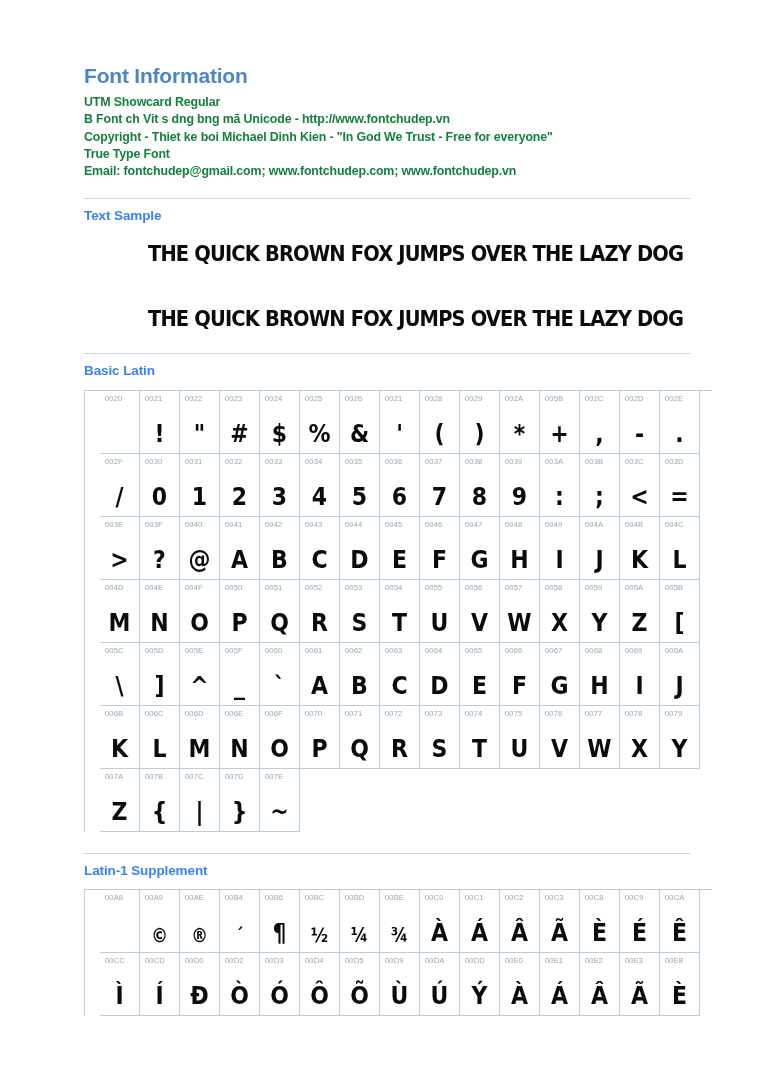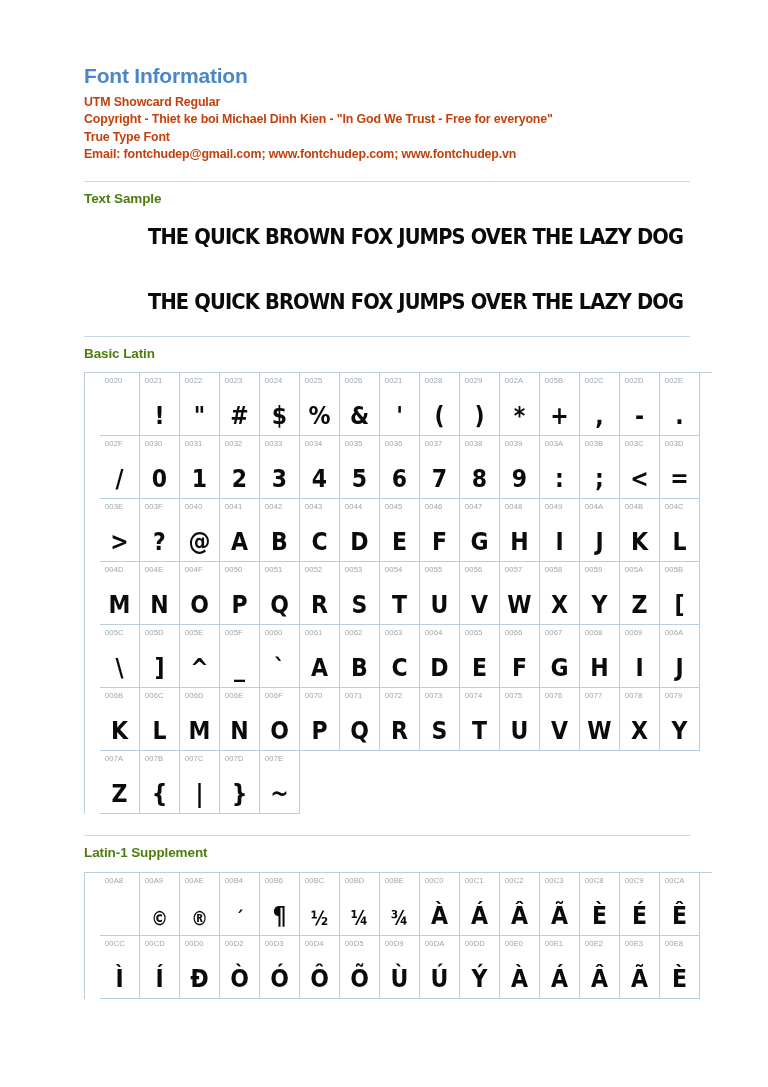--- a/index.html
+++ b/index.html
@@ -33,40 +33,40 @@
   }
   .info-list {
     list-style: none;
     margin: 0;
     padding: 0;
   }
   .info-list li {
     font-size: 12.4px;
     font-weight: bold;
     line-height: 17.2px;
-    color: #c2410c;
+    color: #15803d;
     white-space: nowrap;
     letter-spacing: -0.15px;
   }
 
   
   .section {
     margin-top: 0;
   }
   .rule {
     border: 0;
     border-top: 1px solid #c8d8e4;
     margin: 0 0 9px 0;
     width: 606px;
     height: 0;
   }
   .section-title {
     font-size: 13.5px;
     font-weight: bold;
-    color: #4d7c0f;
+    color: #3b82f6;
     margin: 0;
     line-height: 1.2;
     letter-spacing: -0.1px;
   }
 
   
   .samples {
     padding-left: 64px;
     text-align: center;
   }
@@ -139,20 +139,21 @@
 </style>
 </head>
 <body>
 
 <div class="page">
 
   <div>
     <h1 class="doc-title">Font Information</h1>
     <ul class="info-list">
       <li>UTM Showcard Regular</li>
+      <li>B Font ch Vit s dng bng mã Unicode - http://www.fontchudep.vn</li>
       <li>Copyright - Thiet ke boi Michael Dinh Kien - "In God We Trust - Free for everyone"</li>
       <li>True Type Font</li>
       <li>Email: fontchudep@gmail.com; www.fontchudep.com; www.fontchudep.vn</li>
     </ul>
   </div>
 
   <div class="section text-sample-wrap">
     <hr class="rule">
     <div class="section-title">Text Sample</div>
     <div class="samples">

